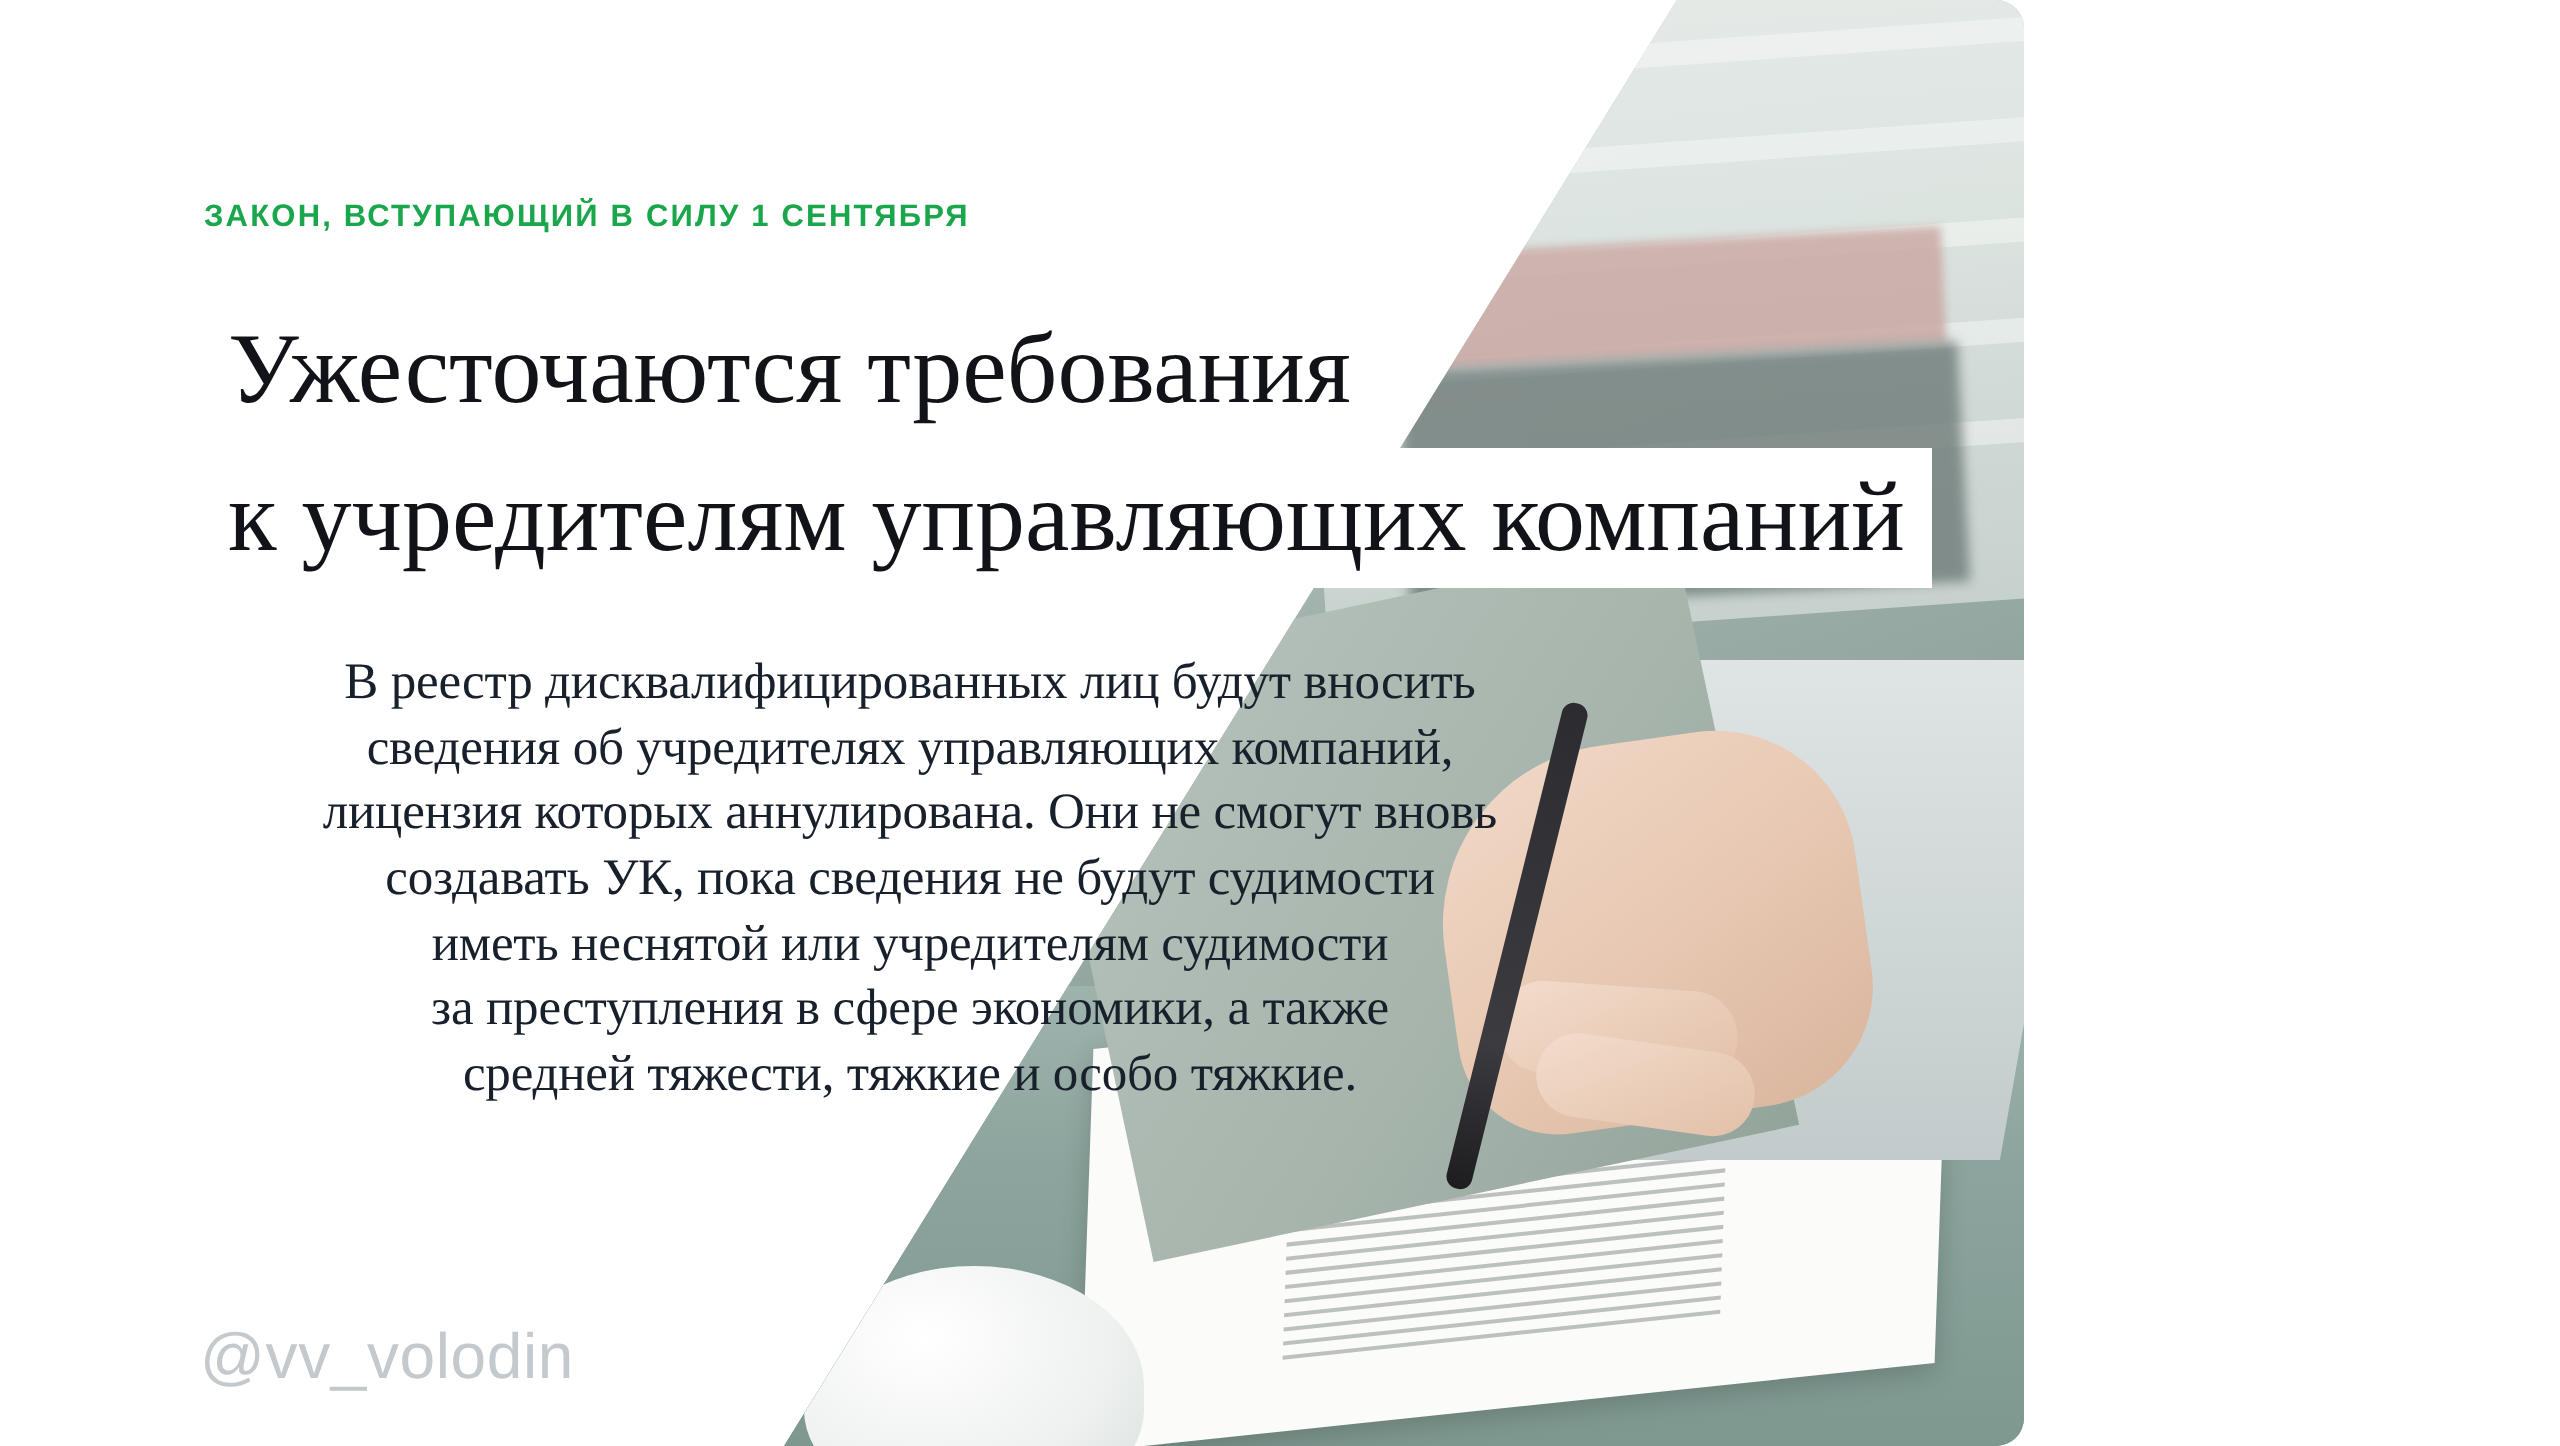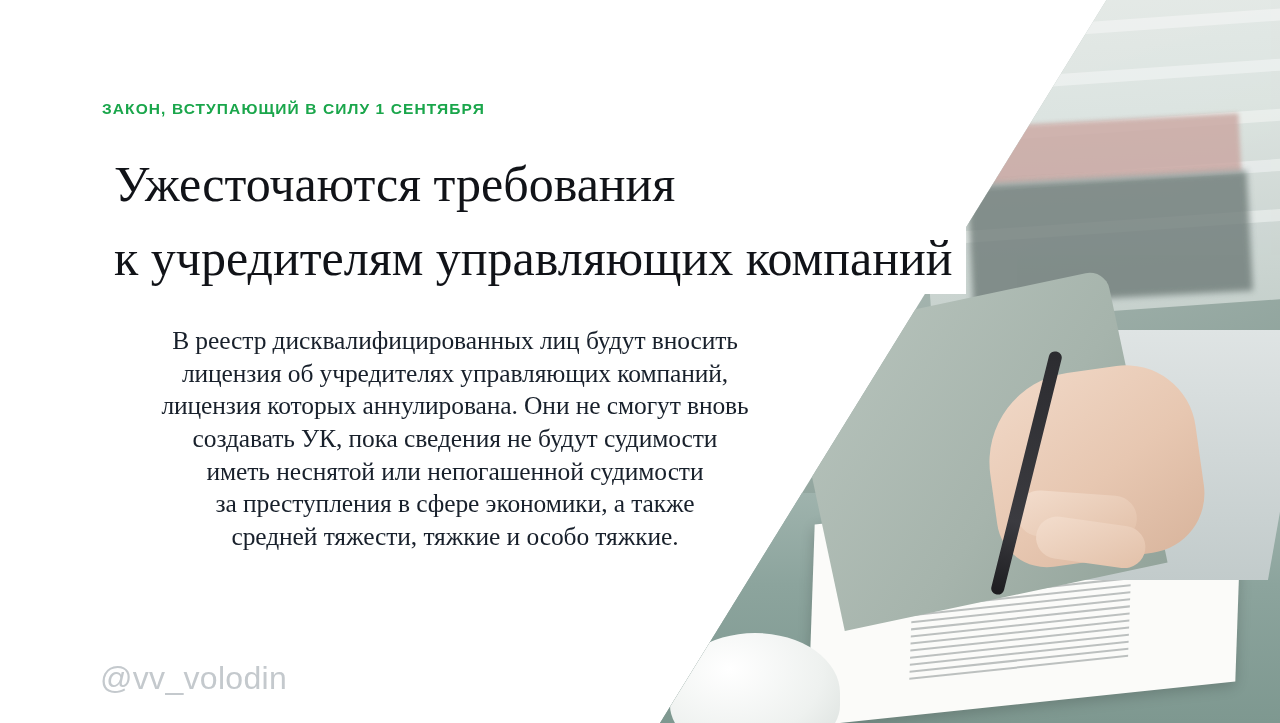--- a/index.html
+++ b/index.html
@@ -2,25 +2,26 @@
 <html lang="ru"><head>
 <meta charset="utf-8">
 <style>
   html, body {
     margin: 0;
     padding: 0;
     background: #ffffff;
   }
   #slide {
     position: relative;
-    width: 1280px;
+    width: 1012px;
     height: 723px;
     background: #ffffff;
     overflow: hidden;
     font-family: "Liberation Sans", sans-serif;
+    border-radius: 14px;
   }
 
   
   .photo-wedge {
     position: absolute;
     top: 0;
     right: 0;
     width: 620px;
     height: 723px;
     overflow: hidden;
@@ -262,23 +263,23 @@
 
   <div class="eyebrow">ЗАКОН, ВСТУПАЮЩИЙ В СИЛУ 1 СЕНТЯБРЯ</div>
 
   <div class="headline">
     <span class="line">Ужесточаются требования</span>
     <span class="line">к учредителям управляющих компаний</span>
   </div>
 
   <div class="body-text">
     <p>В реестр дисквалифицированных лиц будут вносить</p>
-    <p>лицензия об учредителях управляющих компаний,</p>
+    <p>сведения об учредителях управляющих компаний,</p>
     <p>лицензия которых аннулирована. Они не смогут вновь</p>
     <p>создавать УК, пока сведения не будут судимости</p>
-    <p>иметь неснятой или непогашенной судимости</p>
+    <p>иметь неснятой или учредителям судимости</p>
     <p>за преступления в сфере экономики, а также</p>
     <p>средней тяжести, тяжкие и особо тяжкие.</p>
   </div>
 
   <div class="handle">@vv_volodin</div>
 
 </div>
 
 </body></html>

